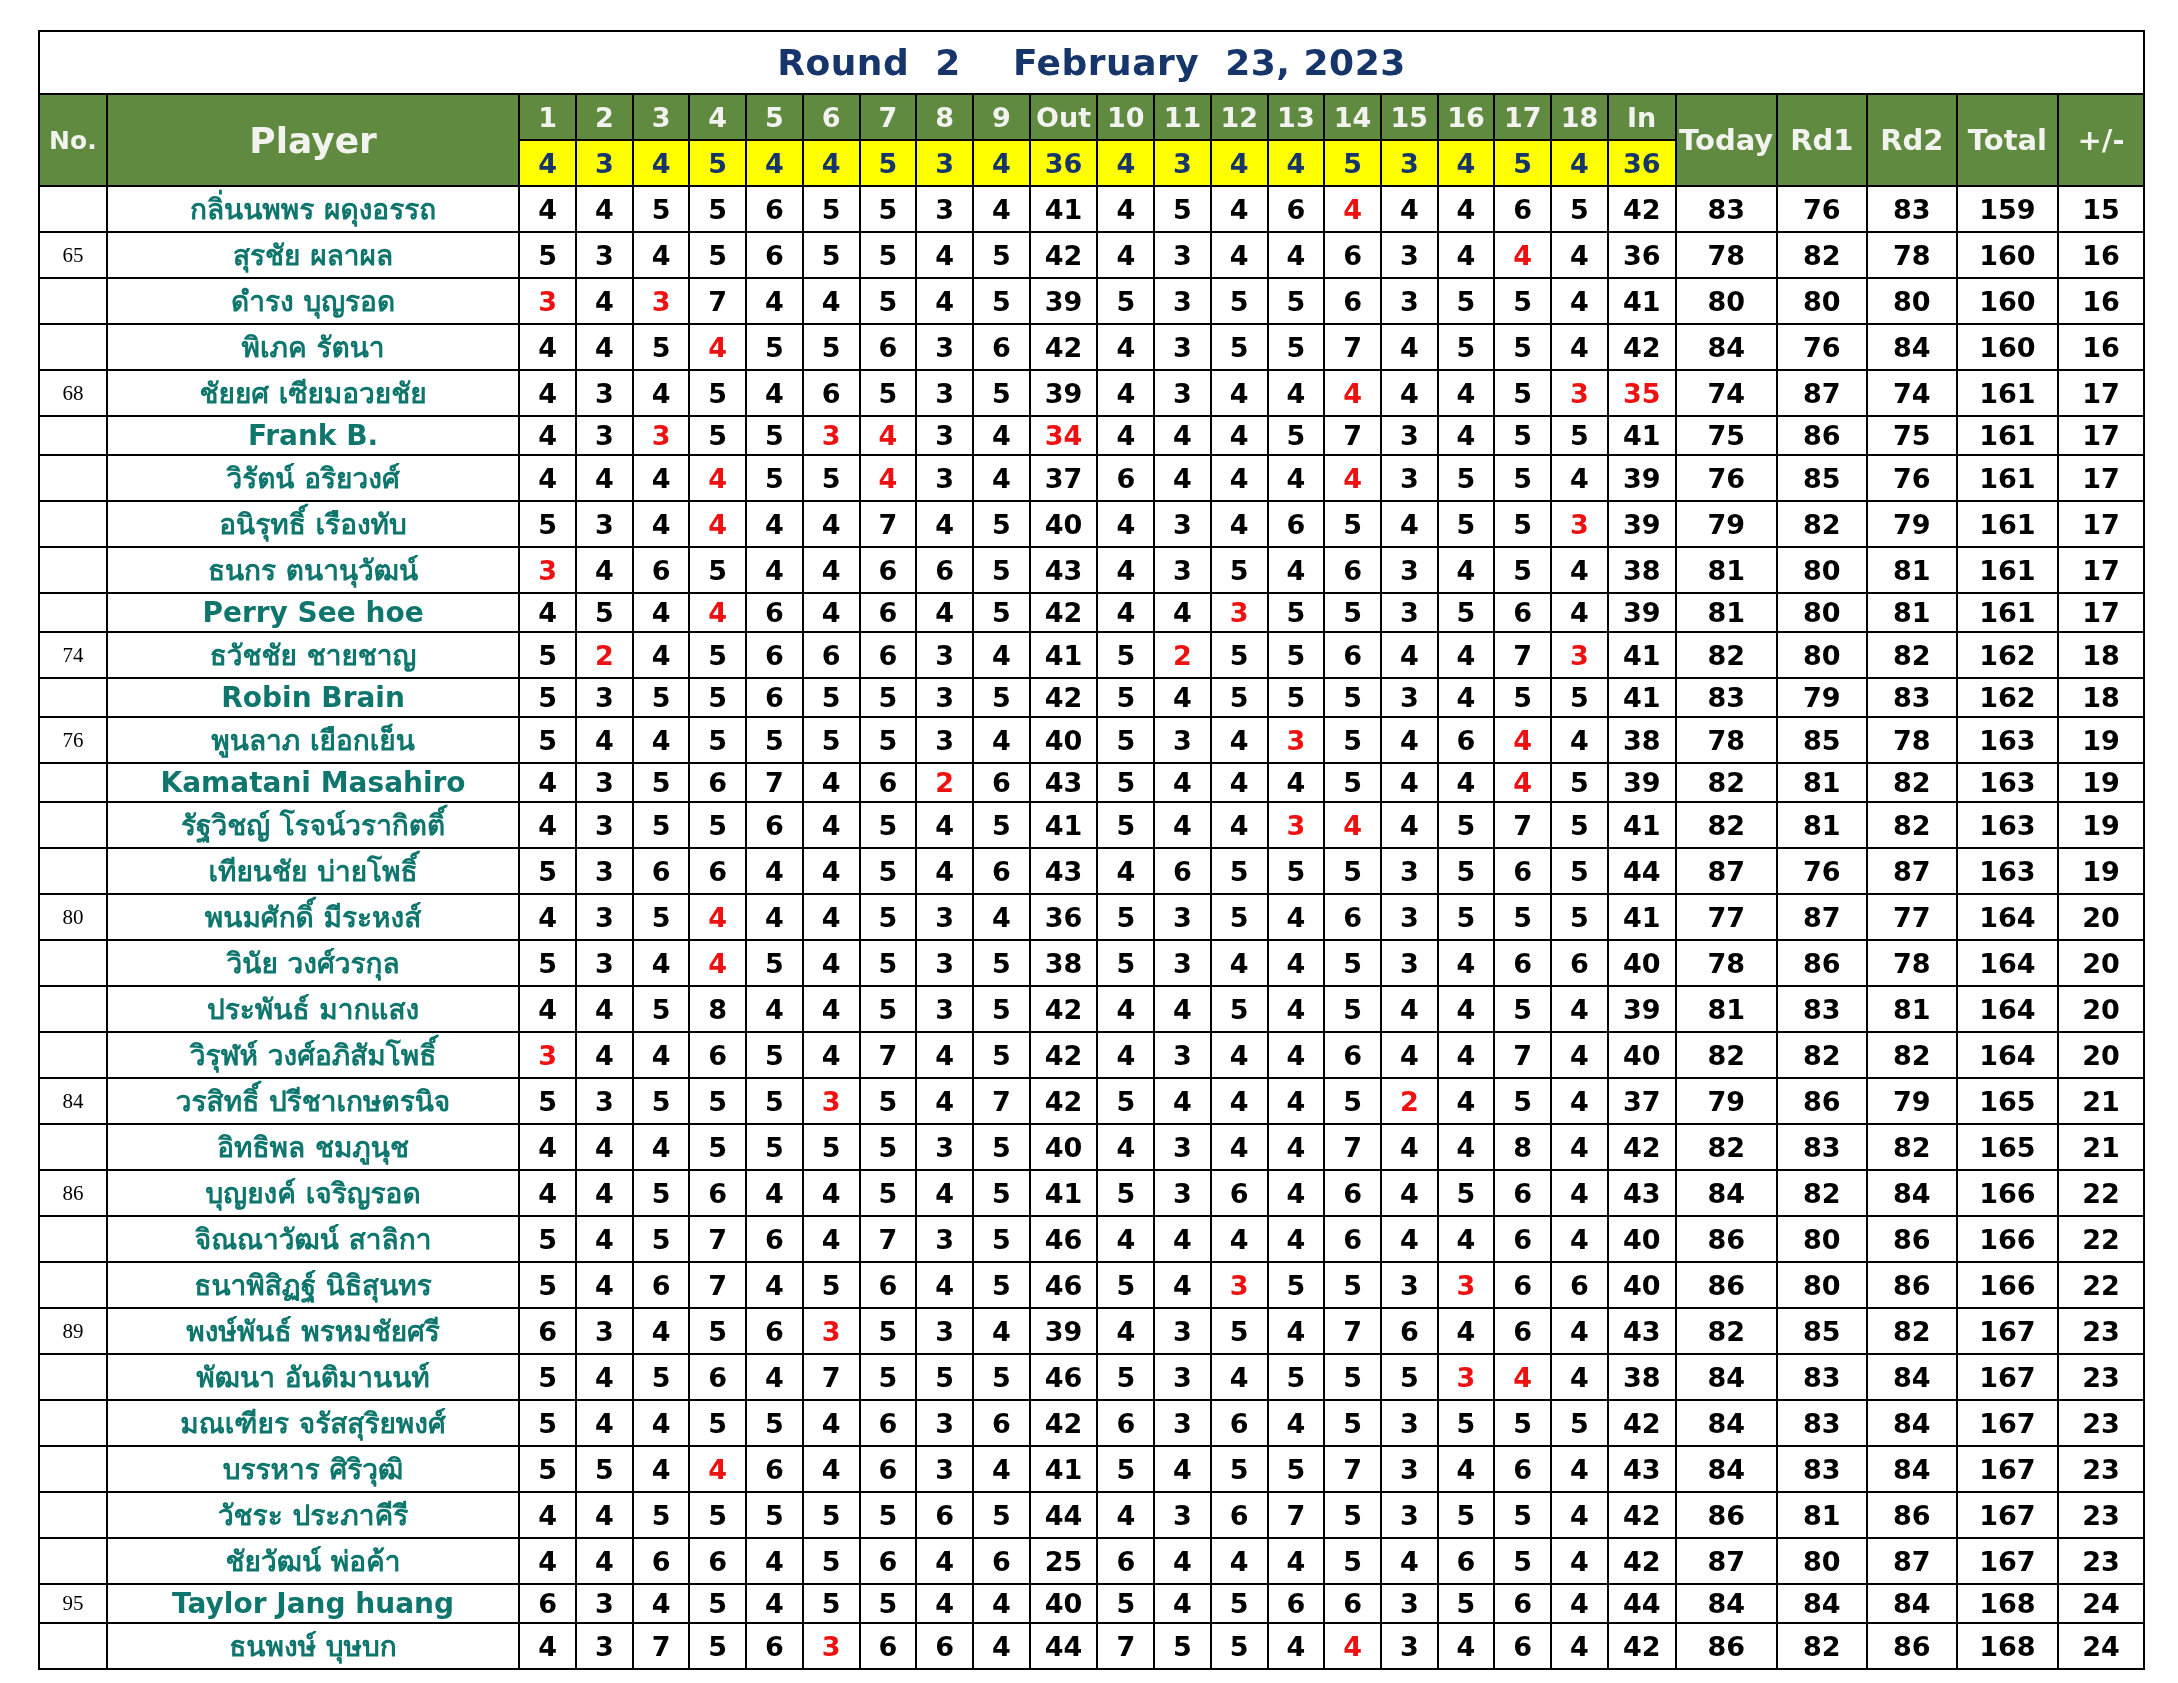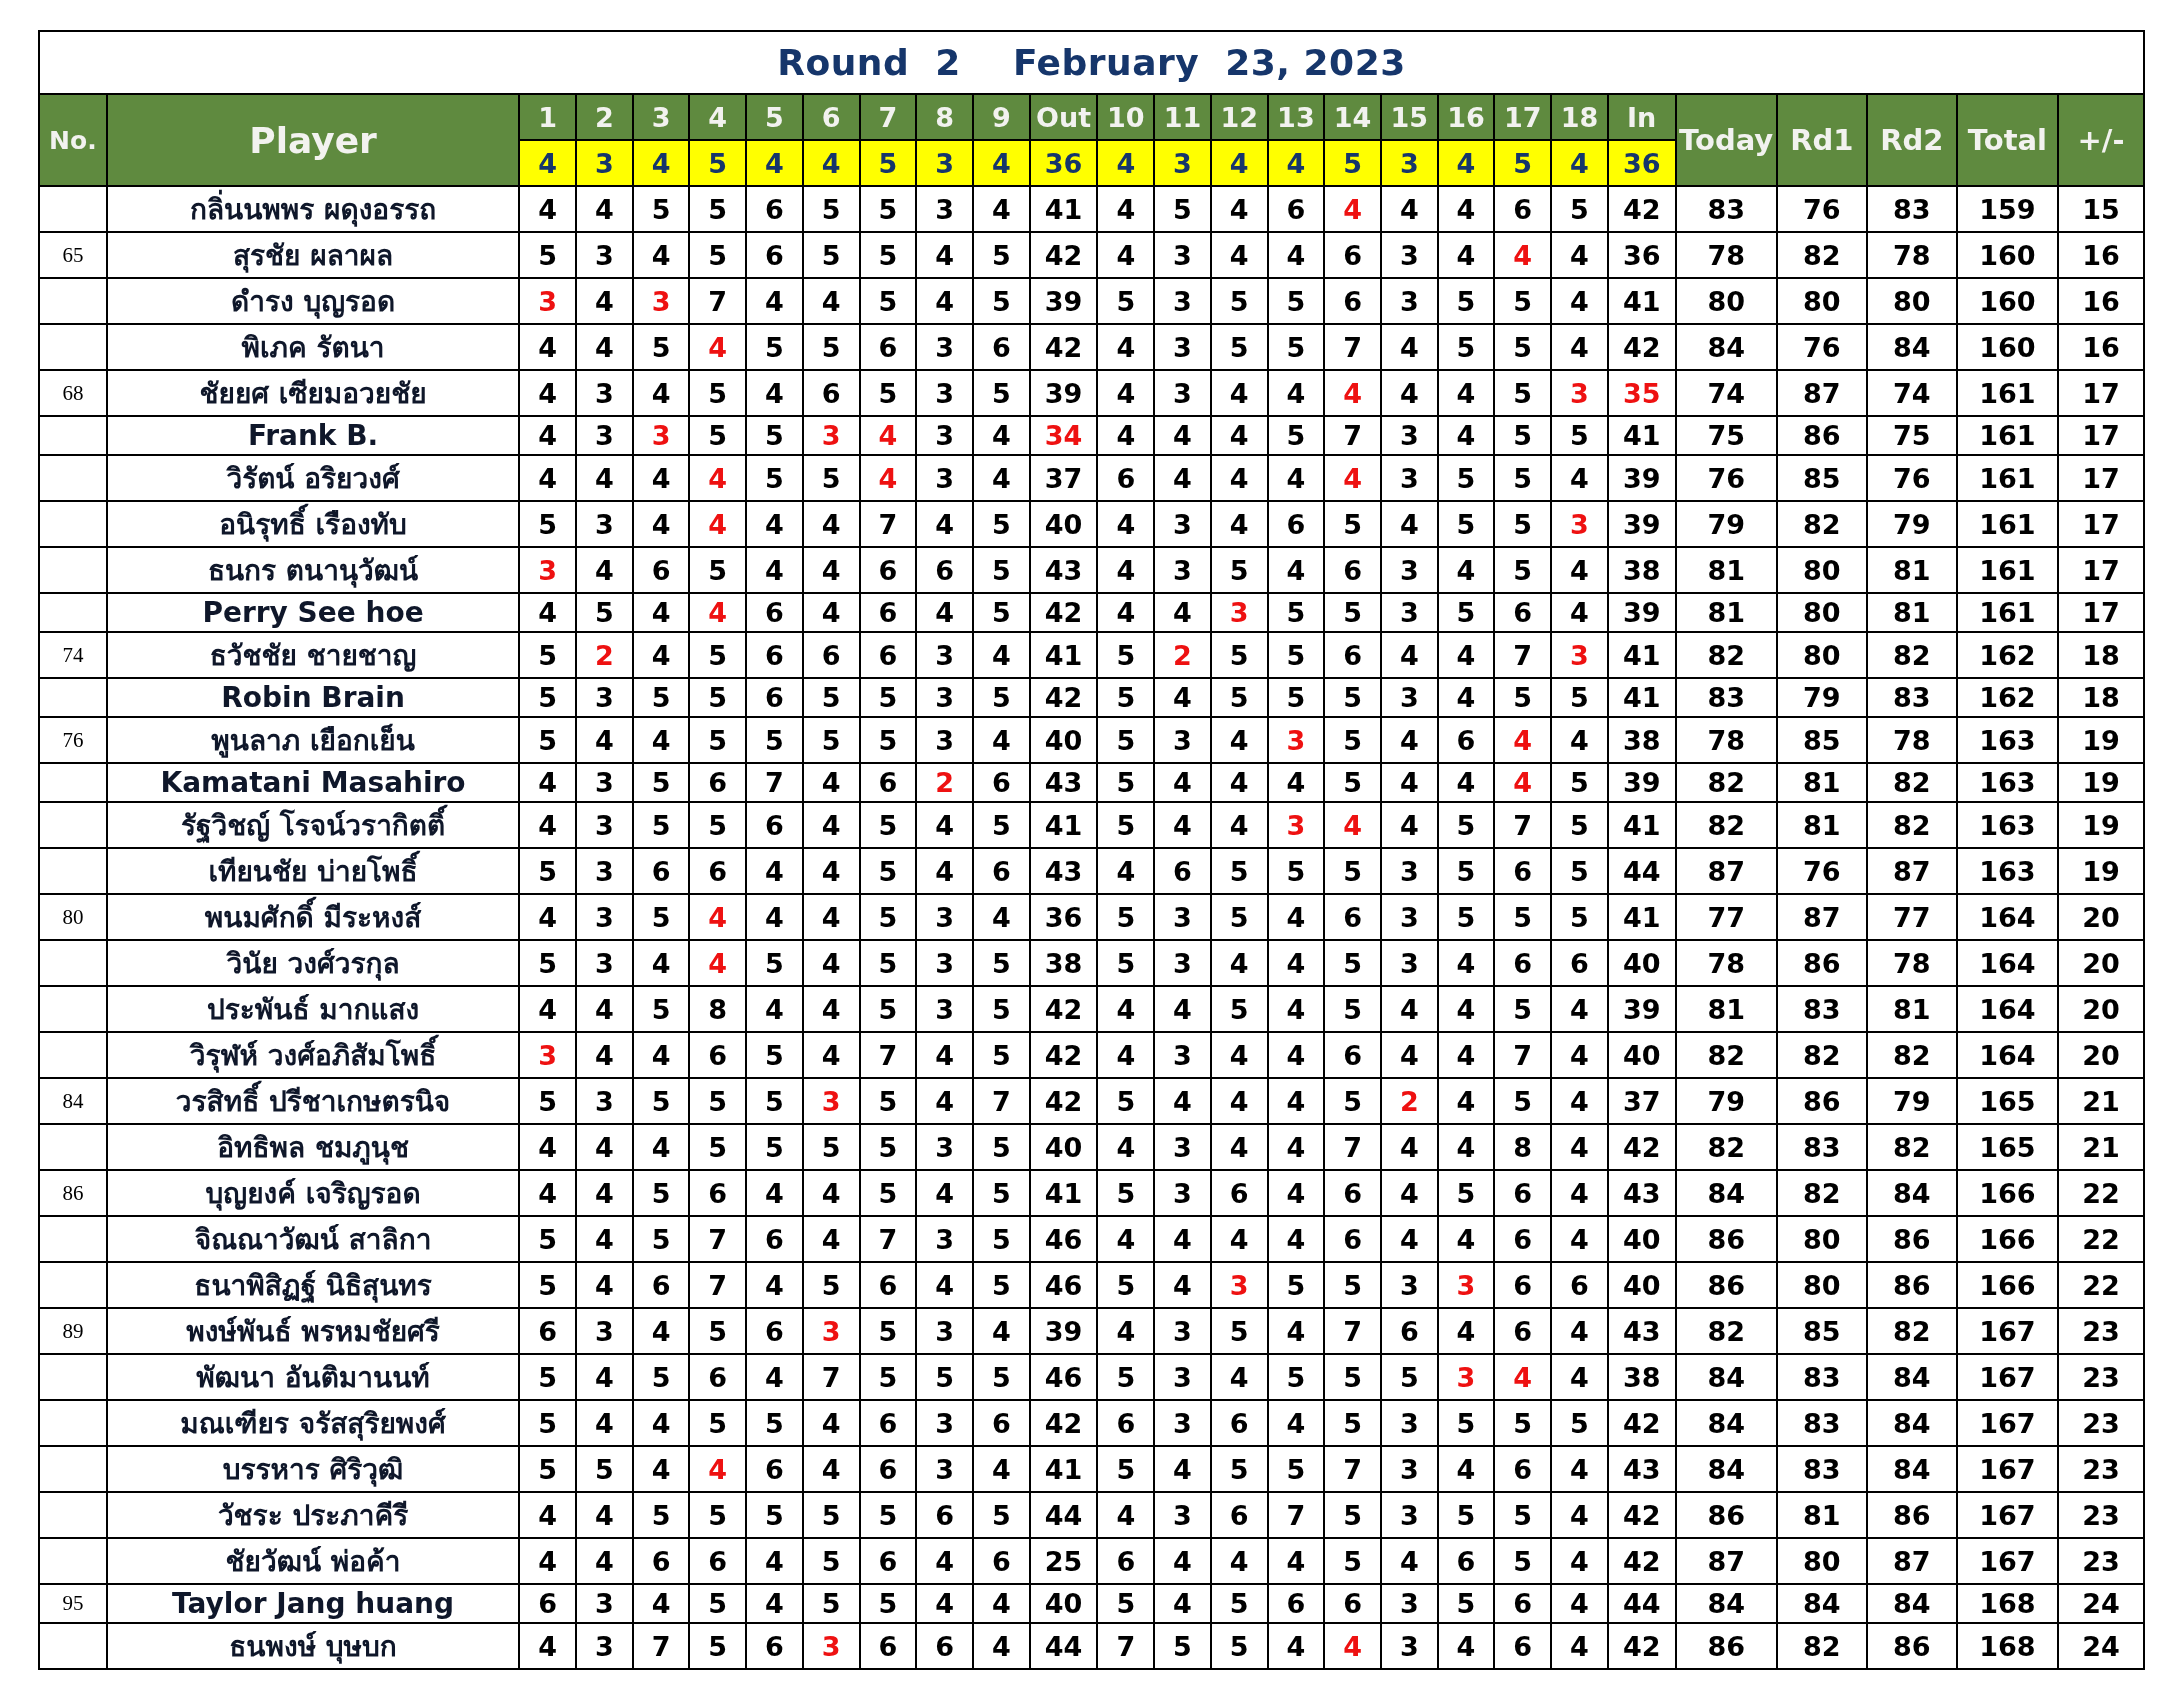--- a/index.html
+++ b/index.html
@@ -73,21 +73,21 @@
   .c-no {
     font-size: 21px;
     color: #000;
     font-family: "Liberation Serif", "DejaVu Serif", serif;
   }
   .c-player {
     text-align: left;
     padding-left: 16px;
     font-size: 28px;
     font-weight: bold;
-    color: #0f172a;
+    color: #0f766e;
     white-space: nowrap;
     overflow: hidden;
   }
   .c-score {
     font-size: 27px;
     font-weight: bold;
     color: #000000;
   }
   .c-score.red { color: #ee1111; }
   .c-tot {

